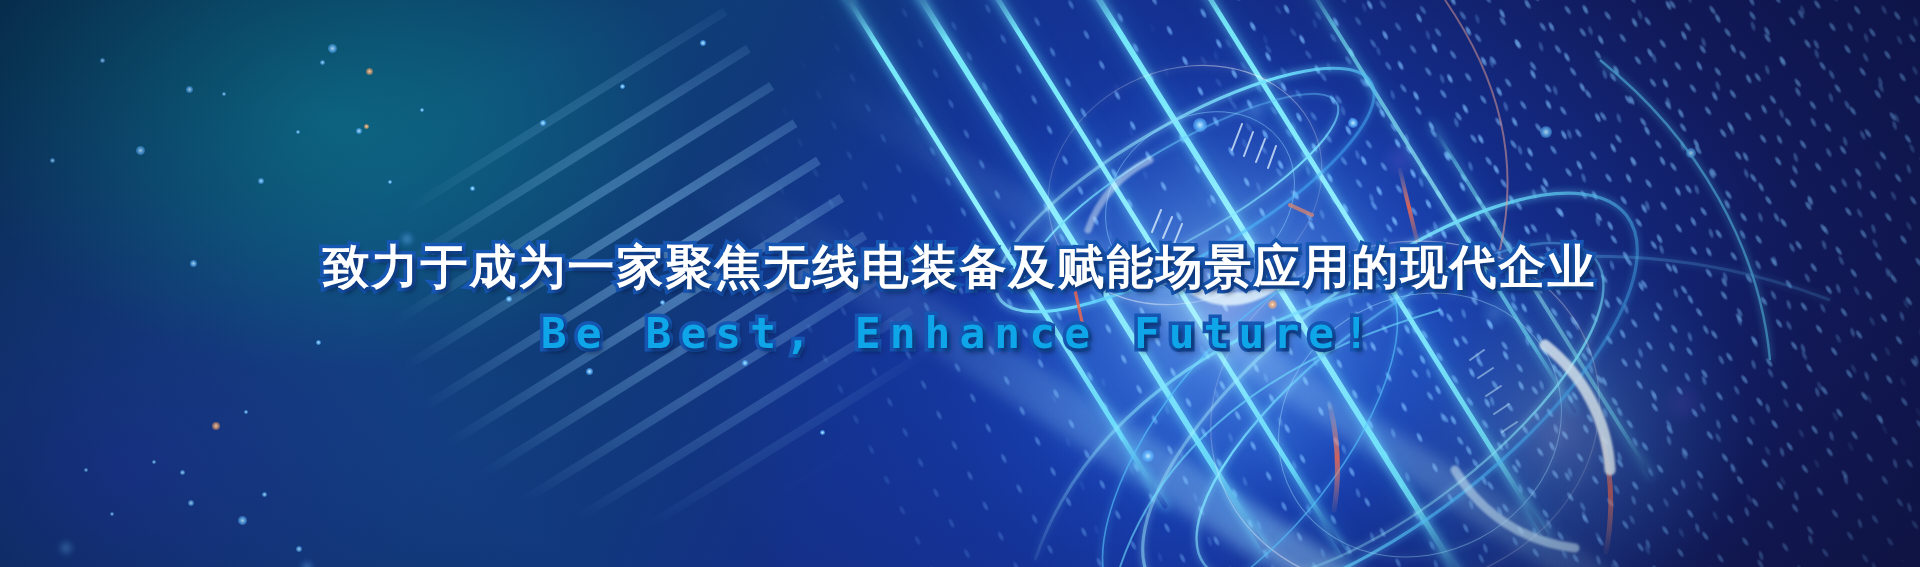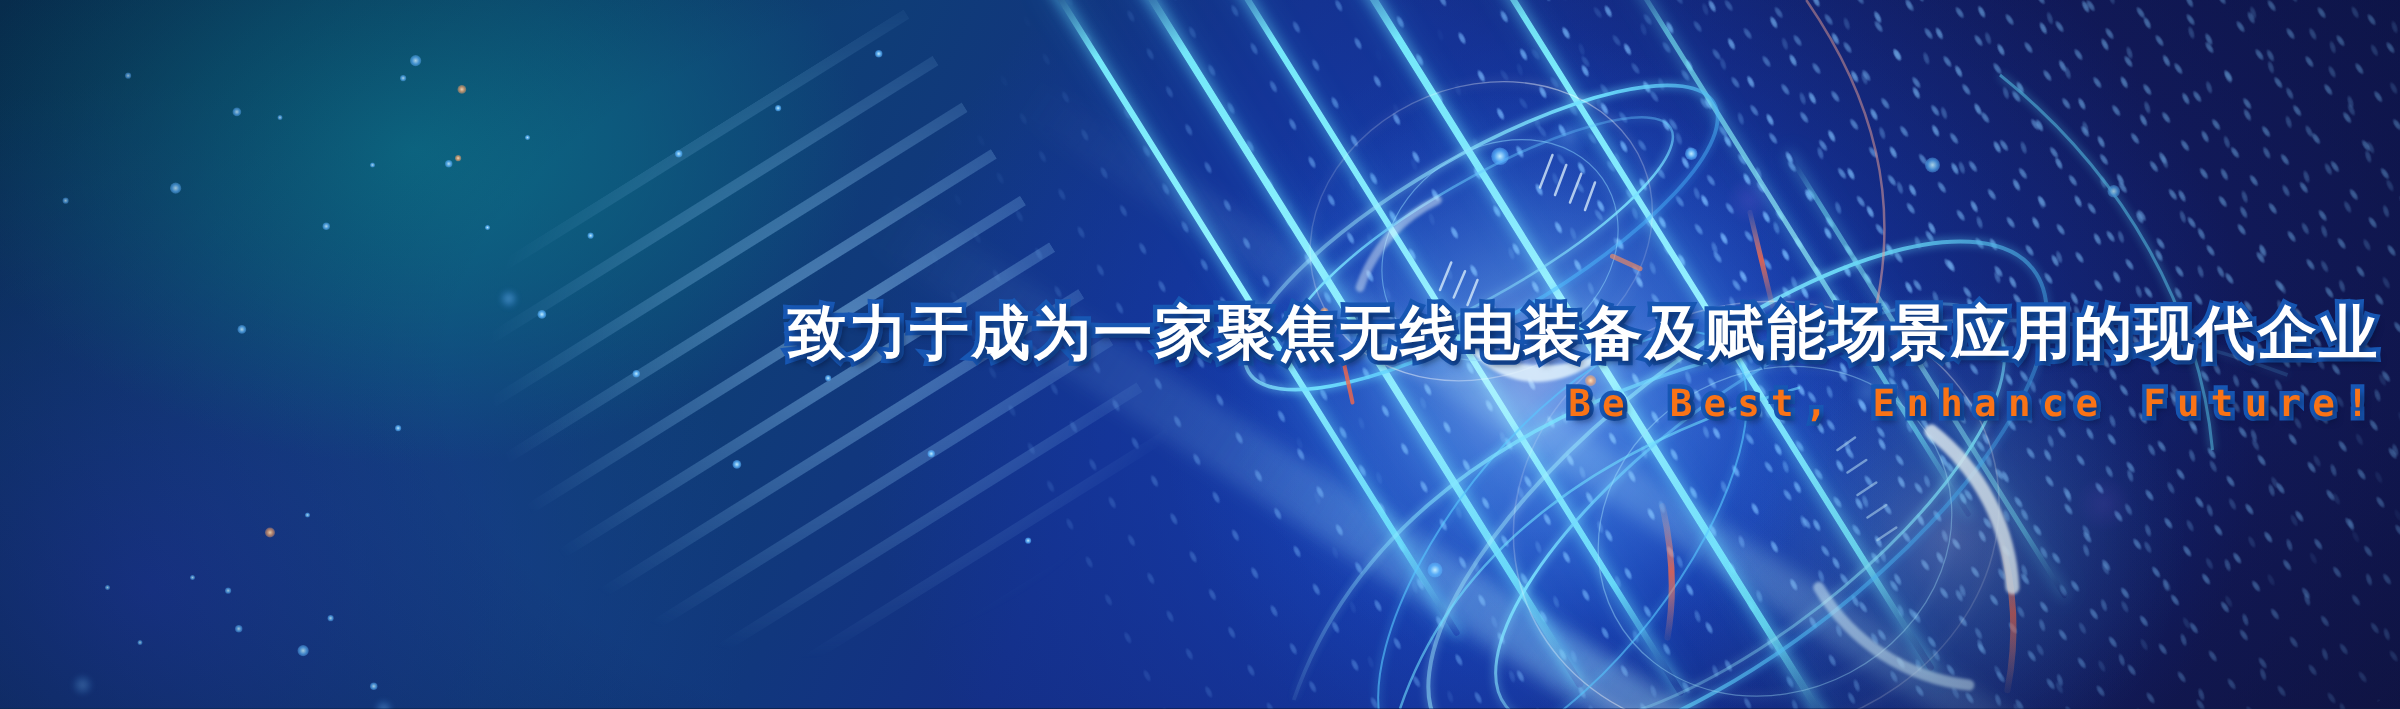--- a/index.html
+++ b/index.html
@@ -107,44 +107,44 @@
     background: radial-gradient(circle, rgba(255,225,185,1) 0%, rgba(255,170,110,0.75) 40%, rgba(255,140,80,0) 100%);
   }
   .particle.soft {
     background: radial-gradient(circle, rgba(120,190,255,0.55) 0%, rgba(70,150,235,0.25) 50%, rgba(50,120,220,0) 100%);
     filter: blur(2px);
   }
 
   
   .text-block {
     position: absolute;
-    left: 0; right: 16px;
+    left: 0; right: 1px;
     top: 236px;
-    text-align: right;
+    text-align: center;
     z-index: 40;
   }
   .headline-cn {
     font-family: "DejaVu Sans", "Liberation Sans", sans-serif;
     font-size: 47px;
     font-weight: bold;
     line-height: 1.34;
     color: #ffffff;
     letter-spacing: 2px;
     -webkit-text-stroke: 7px #1757b4;
     paint-order: stroke fill;
     text-shadow: 3px 4px 5px rgba(3,14,48,0.55);
     margin: 0;
     white-space: nowrap;
   }
   .headline-en {
     font-family: "DejaVu Sans Mono", "Liberation Mono", monospace;
-    font-size: 30px;
+    font-size: 43px;
     font-weight: bold;
     line-height: 1.42;
-    color: #f97316;
+    color: #0ea5e9;
     letter-spacing: 9px;
     -webkit-text-stroke: 7px #1757b4;
     paint-order: stroke fill;
     text-shadow: 3px 4px 5px rgba(3,14,48,0.55);
     margin: 4px 0 0 0;
     white-space: nowrap;
   }
 </style>
 </head>
 <body>

